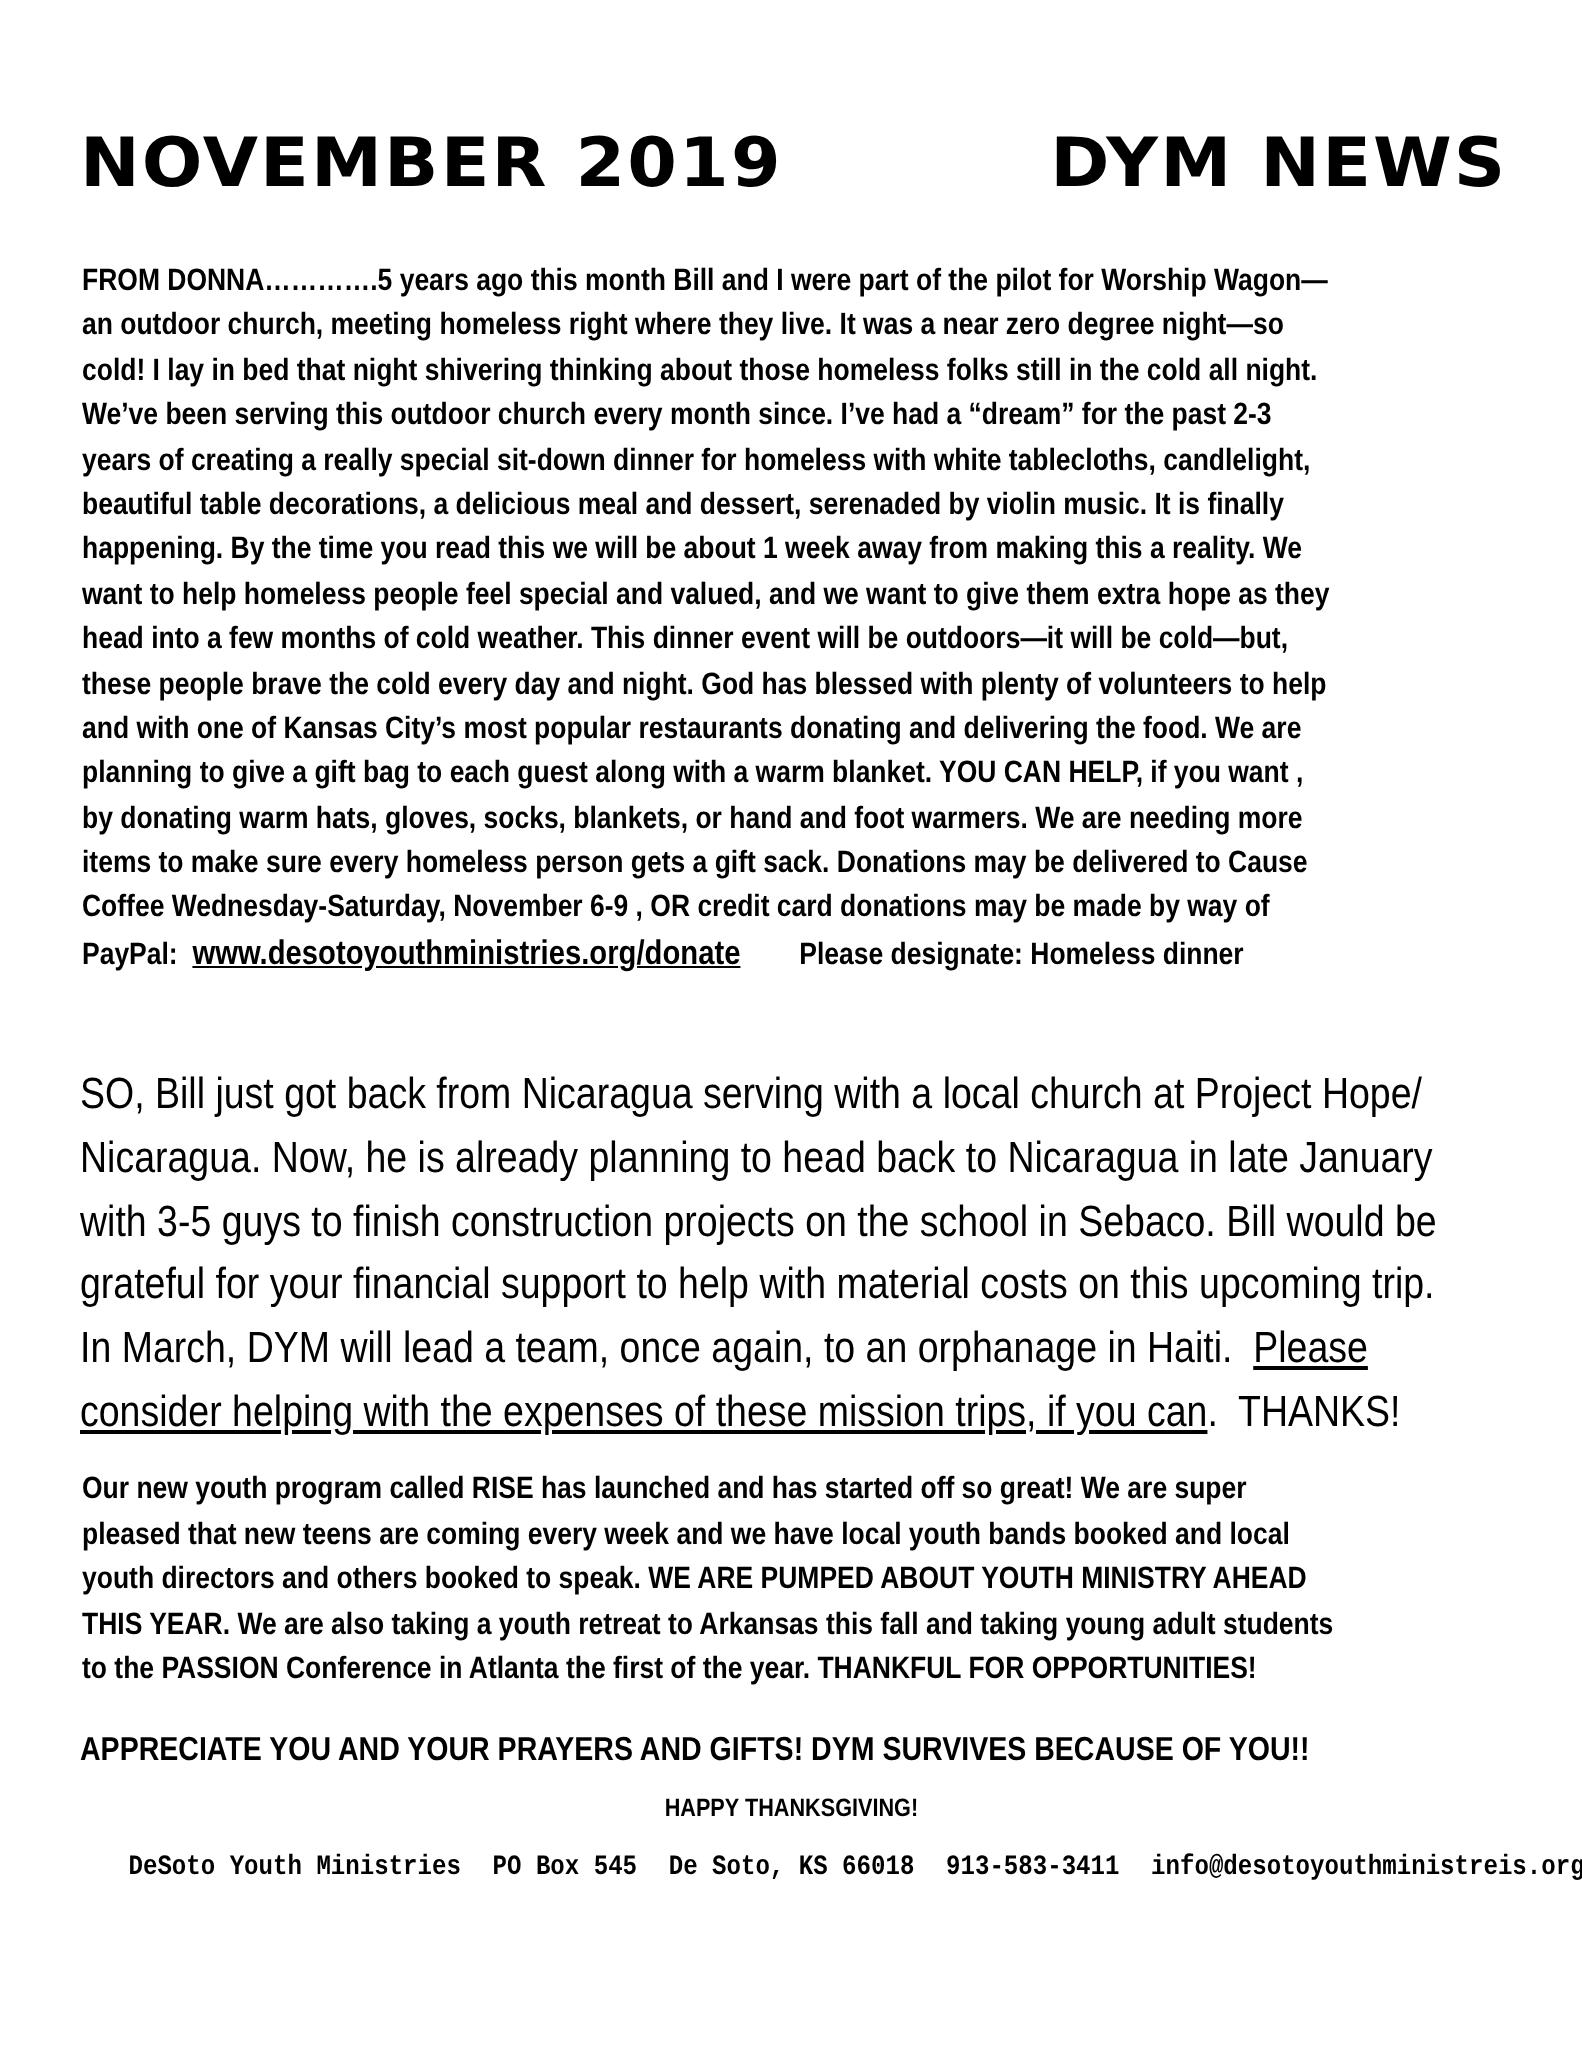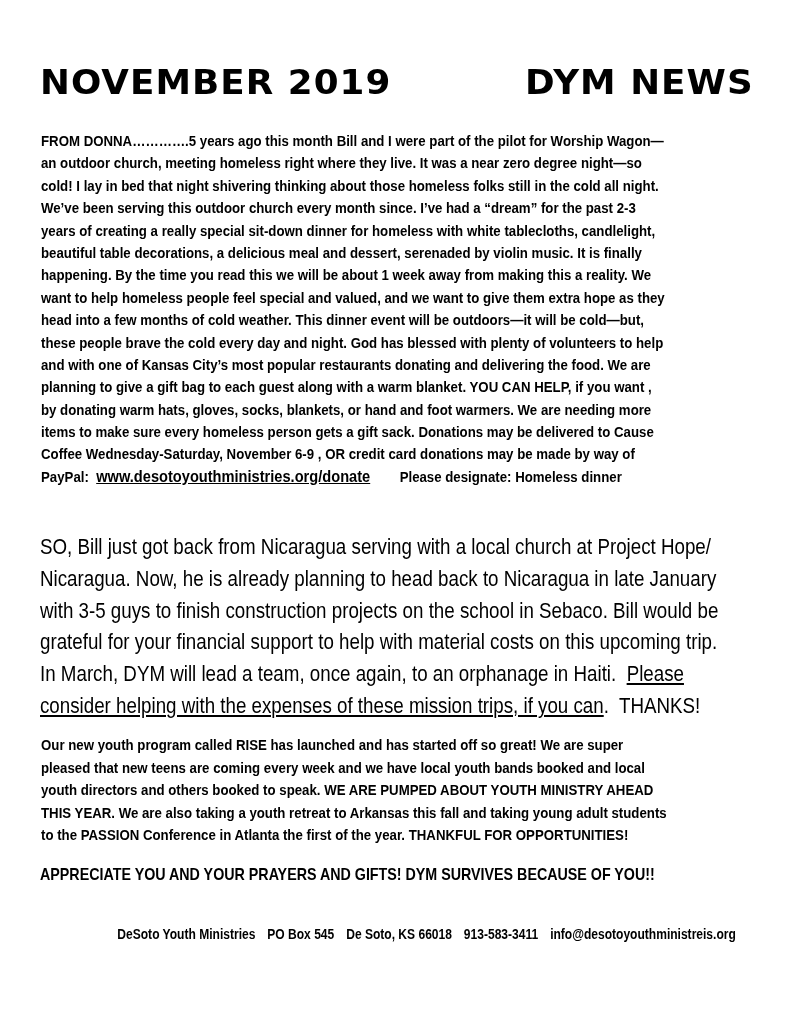--- a/index.html
+++ b/index.html
@@ -39,22 +39,22 @@
       position: absolute; left: 40px; top: 852px; width: 860px;
       font-size: 16.6px; font-weight: bold; line-height: 22px;
     }
     .thanksgiving {
       position: absolute; left: 0; top: 883px; width: 791px; text-align: center;
       font-family: "Liberation Sans", sans-serif; font-size: 12.6px; font-weight: bold;
       line-height: 18px;
     }
     .thanksgiving span { display: inline-block; transform: scaleX(0.86); }
     .footer {
-      position: absolute; left: 0; top: 912px; width: 791px; text-align: right;
-      font-family: Liberation Sans, sans-serif; font-size: 14px; font-weight: bold;
+      position: absolute; left: 0; top: 912px; width: 791px; text-align: left;
+      font-family: Liberation Mono, monospace; font-size: 14px; font-weight: bold;
       line-height: 20px; white-space: nowrap;
     }
     .footer .inner { display: inline-block; transform: scaleX(0.86); }
     .footer .item { margin: 0 5px; }
   </style>
 </head>
 <body>
 
 <div class="page">
 
@@ -98,20 +98,23 @@
   <div class="para3 cond">
     <span class="line">Our new youth program  called RISE has launched and has started off so great!  We are super</span>
     <span class="line">pleased that new teens are coming every week and we have local youth bands booked and local</span>
     <span class="line">youth directors and others booked to speak.  WE ARE PUMPED ABOUT YOUTH MINISTRY AHEAD</span>
     <span class="line">THIS YEAR.  We are also taking a youth retreat to Arkansas this fall and taking young adult students</span>
     <span class="line">to the PASSION Conference in Atlanta the first of the year.  THANKFUL FOR OPPORTUNITIES!</span>
   </div>
 
   <div class="appreciate cond">APPRECIATE YOU AND YOUR PRAYERS AND GIFTS!  DYM SURVIVES BECAUSE OF YOU!!</div>
 
+  <div class="thanksgiving">
+    <span>HAPPY THANKSGIVING!</span>
+  </div>
 
   <div class="footer">
     <span class="inner">
       <span class="item">DeSoto Youth Ministries</span>
       <span class="item">PO Box 545</span>
       <span class="item">De Soto, KS  66018</span>
       <span class="item">913-583-3411</span>
       <span class="item">info@desotoyouthministreis.org</span>
     </span>
   </div>

